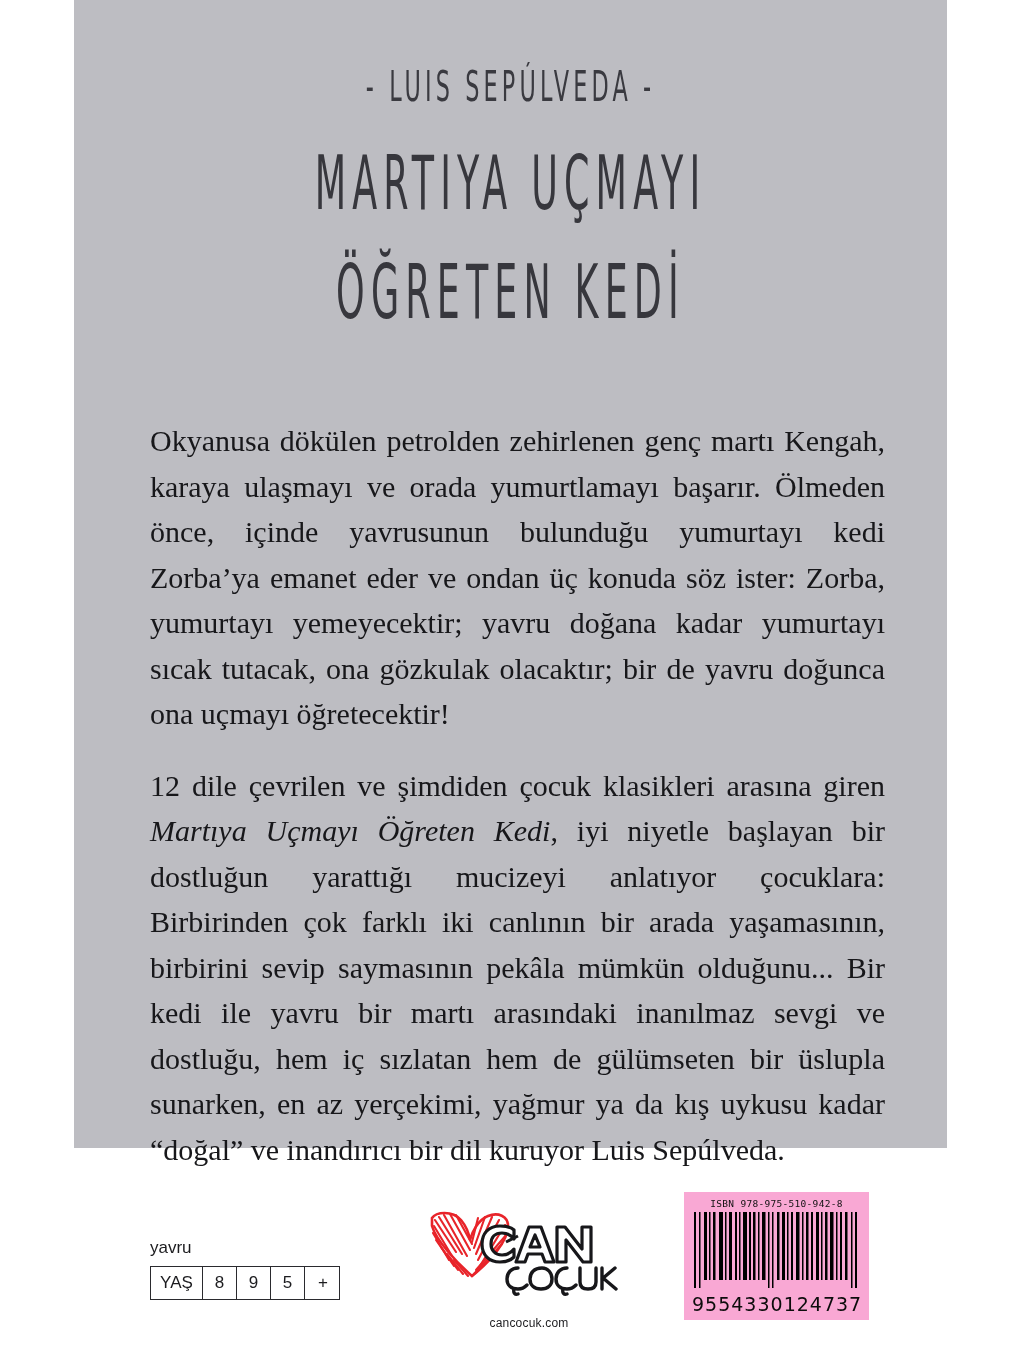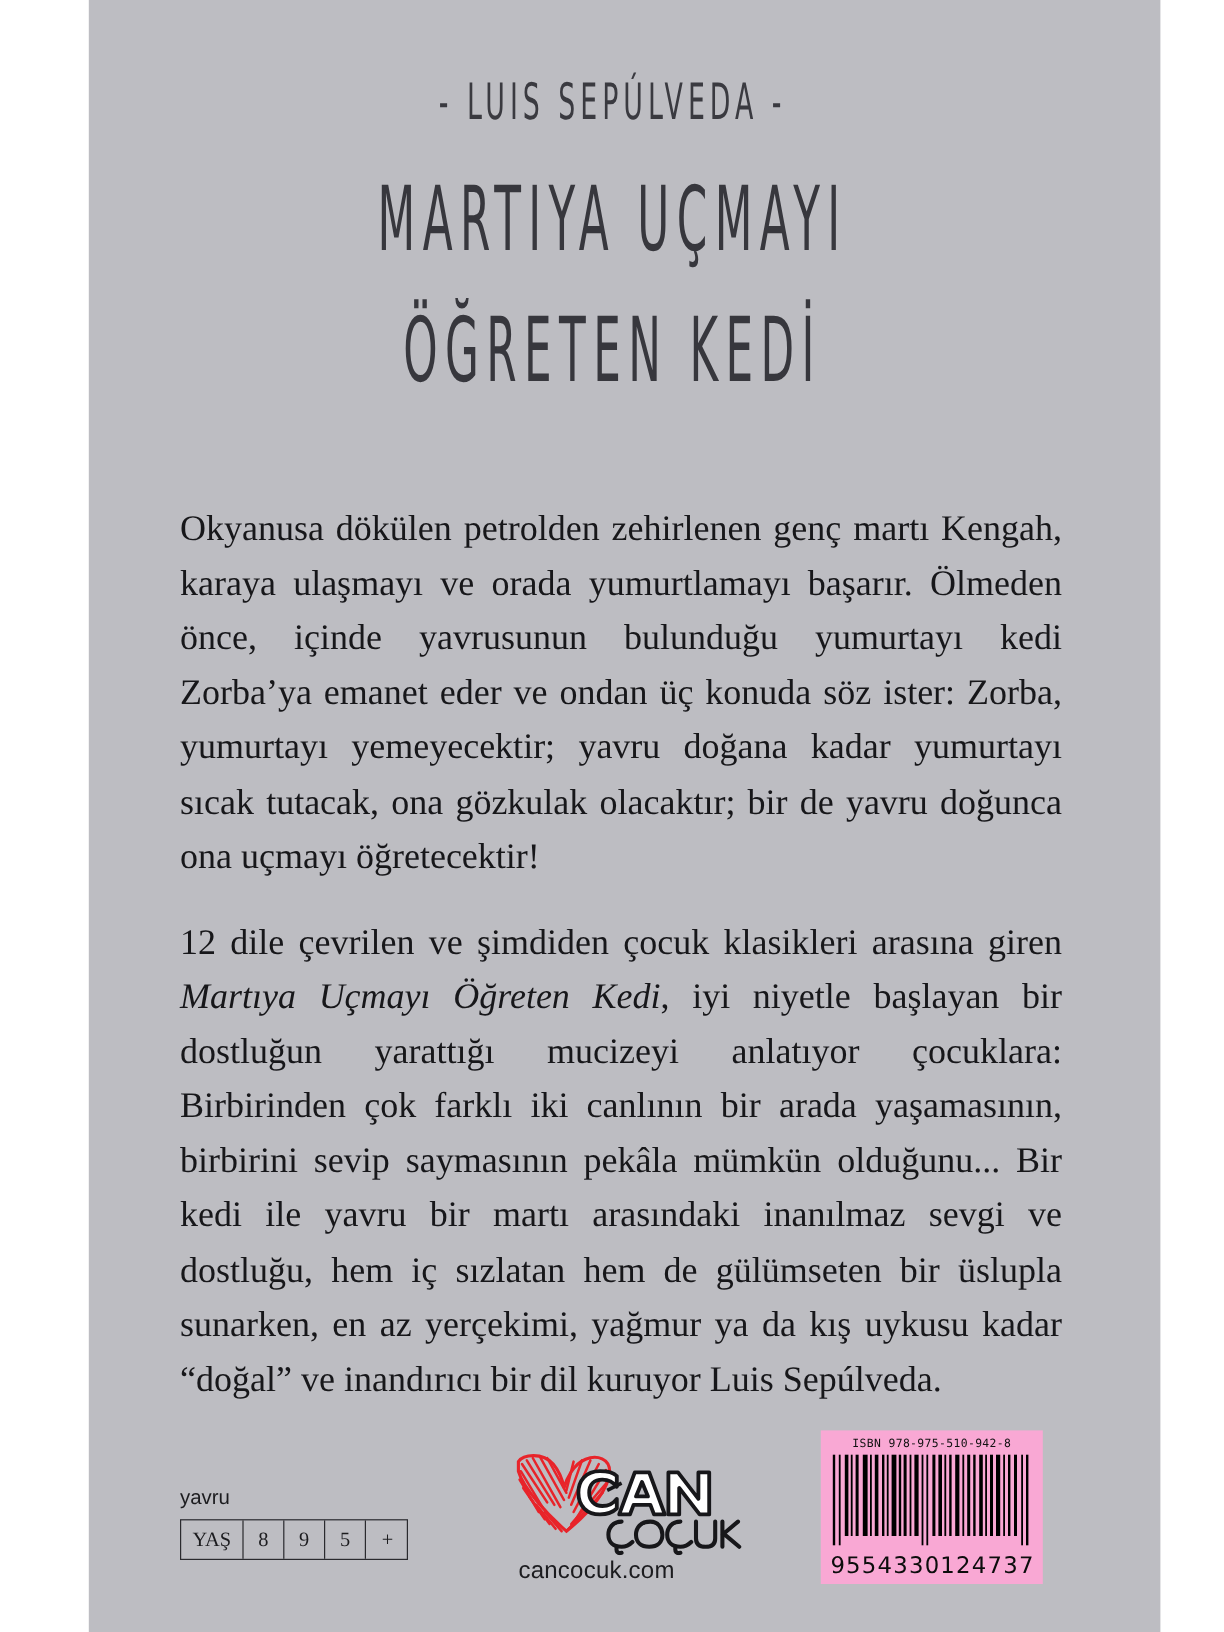--- a/index.html
+++ b/index.html
@@ -17,23 +17,22 @@
     position: relative;
     width: 1020px;
     height: 1360px;
     background: #ffffff;
   }
   .cover {
     position: absolute;
     left: 74px;
     top: 0;
     width: 873px;
-    height: 1360px;
+    height: 1148px;
     background: #bdbdc2;
-    padding-left: 20px;
   }
 
   
   .title-block {
     position: absolute;
     left: 0;
     top: 62px;
     width: 873px;
     text-align: center;
     color: #2b2b30;
@@ -118,21 +117,21 @@
     width: 190px;
     height: 34px;
     box-sizing: border-box;
   }
   .age-cell {
     flex: 0 0 auto;
     border-right: 1.6px solid #2a2a2e;
     display: flex;
     align-items: center;
     justify-content: center;
-    font-family: Liberation Serif, serif;
+    font-family: Liberation Sans, sans-serif;
     font-size: 17px;
     color: #1c1c1f;
     box-sizing: border-box;
   }
   .age-cell:last-child { border-right: none; }
   .age-cell.ages { width: 52px; }
   .age-cell.num { width: 34px; }
   .age-cell.plus { width: 36px; }
 
   
@@ -143,26 +142,26 @@
     width: 200px;
     height: 130px;
   }
   .logo-art {
     position: relative;
     width: 200px;
     height: 88px;
   }
   .logo-art svg { display: block; }
   .publisher-url {
-    text-align: left;
+    text-align: center;
     font-family: "Liberation Sans", sans-serif;
-    font-size: 20px;
+    font-size: 12px;
     color: #1c1c1f;
     letter-spacing: 0.2px;
-    margin-top: 2px;
+    margin-top: 20px;
     padding-left: 6px;
   }
 
   
   .barcode-box {
     position: absolute;
     left: 610px;
     top: 12px;
     width: 185px;
     height: 128px;

